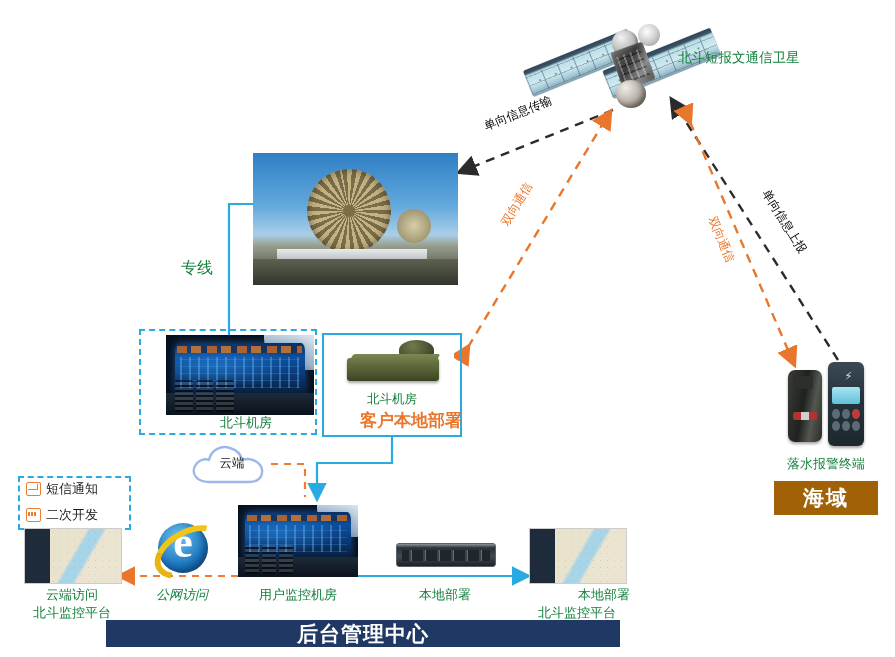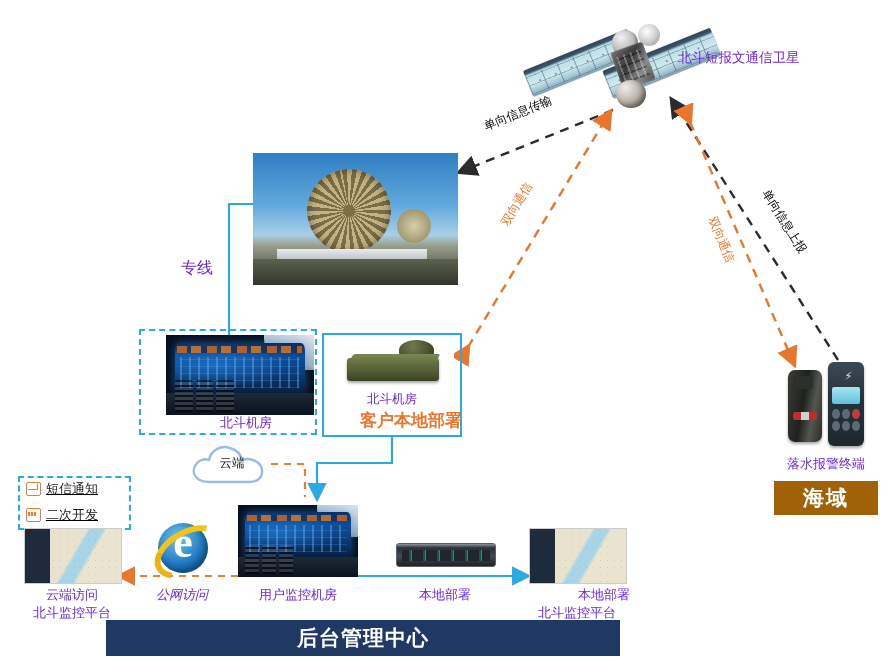--- a/index.html
+++ b/index.html
@@ -8,21 +8,21 @@
     -webkit-font-smoothing:antialiased;
   }
   #stage{
     position:relative;
     width:895px;height:657px;
     background:#ffffff;
     overflow:hidden;
   }
   #svglayer{position:absolute;left:0;top:0;width:895px;height:657px;pointer-events:none;}
 
-  .lbl{position:absolute;color:#6d28d9;white-space:nowrap;}
+  .lbl{position:absolute;color:#15803d;white-space:nowrap;}
   .lbl.c{text-align:center;}
 
   
   .sat-wrap{position:absolute;left:520px;top:18px;width:180px;height:105px;}
   .panel{
     position:absolute;
     background:linear-gradient(180deg,#2f4355 0%,#3d5468 14%,#b9dde6 22%,#cfe9ef 56%,#a9ccd9 78%,#7f9fb0 100%);
     border-radius:2px;
     box-shadow:0 0 1px rgba(0,0,0,.35);
   }
@@ -228,32 +228,32 @@
   .cloud span{
     position:absolute;left:0;right:0;top:13px;text-align:center;
     font-size:12.5px;color:#1a1a1a;
   }
 
   
   .dashbox{position:absolute;border:2px dashed #29ABE2;box-sizing:border-box;}
   .solidbox{position:absolute;border:2px solid #29ABE2;box-sizing:border-box;}
 
   .banner{
-    position:absolute;left:106px;top:620px;width:514px;height:36px;
+    position:absolute;left:106px;top:620px;width:514px;height:27px;
     background:#1F3864;display:flex;align-items:center;justify-content:center;
   }
   .banner span{color:#ffffff;font-size:21px;font-weight:bold;letter-spacing:1px;}
 
   .seabox{
     position:absolute;left:774px;top:481px;width:104px;height:34px;
     background:#a16207;display:flex;align-items:center;justify-content:center;
   }
   .seabox span{color:#ffffff;font-size:21px;font-weight:bold;letter-spacing:2px;}
 
-  .feature-list{position:absolute;left:18px;top:476px;width:113px;height:54px;text-decoration:underline;}
+  .feature-list{position:absolute;left:18px;top:476px;width:113px;height:54px;}
   .feature-row{display:flex;align-items:center;gap:5px;height:26px;padding-left:8px;}
   .feature-ico{
     width:13px;height:12px;border:1.4px solid #ED7D31;border-radius:2px;
     position:relative;flex:none;
   }
   .feature-ico.mail:after{
     content:"";position:absolute;left:1px;top:1px;width:9px;height:5px;
     border-bottom:1.2px solid #ED7D31;border-right:1.2px solid #ED7D31;transform:skewX(0deg);
   }
   .feature-ico.code:after{

